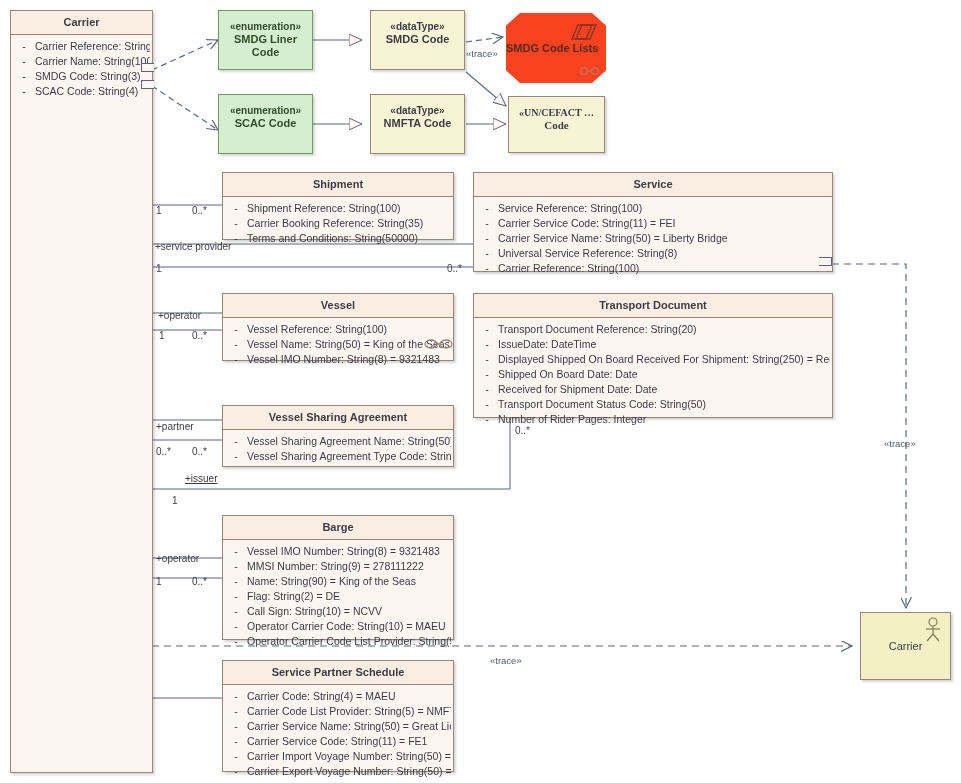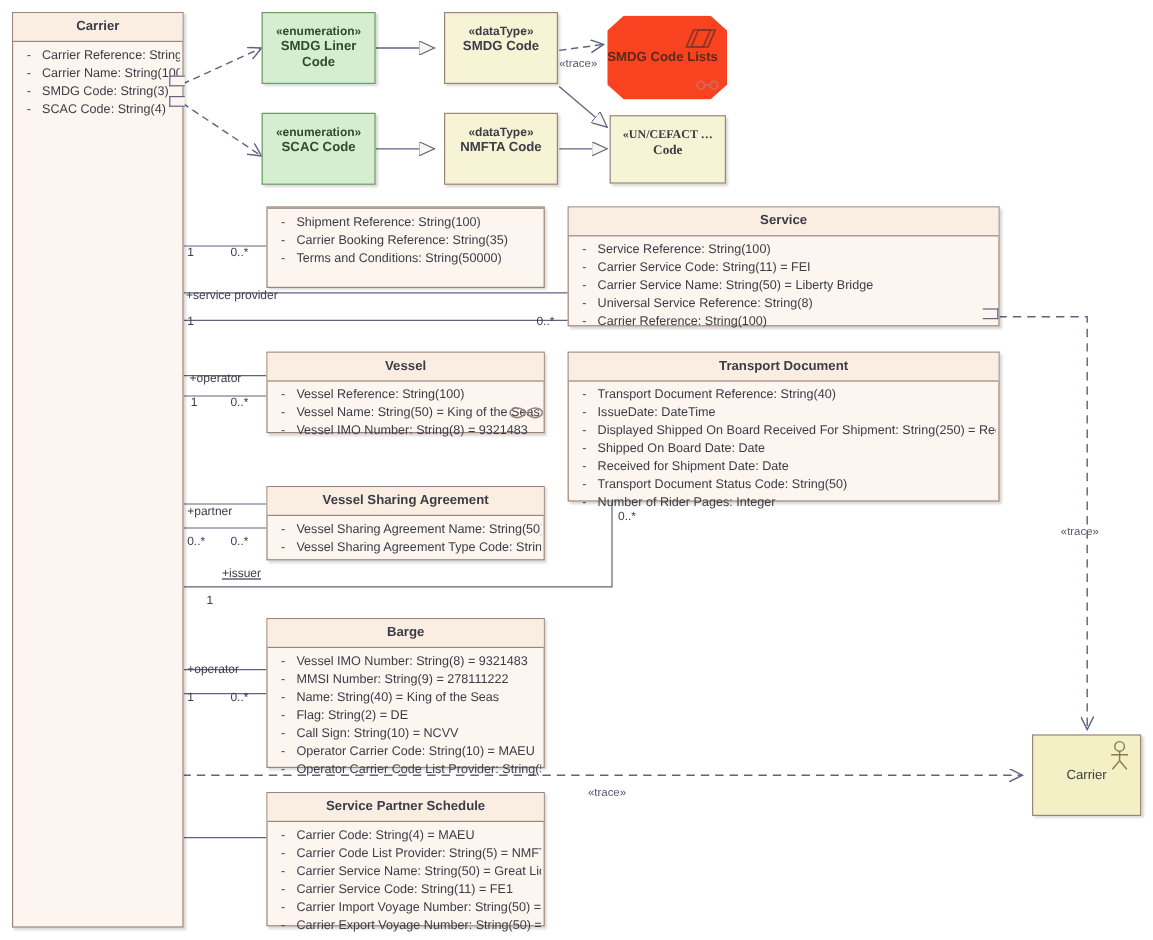--- a/index.html
+++ b/index.html
@@ -175,20 +175,21 @@
       <path d="M72,12 L86,12 L80,26 L66,26 z" fill="none" stroke="#8c3524" stroke-width="1.4"></path>
       <path d="M76,12 L90,12 L84,26 L70,26 z" fill="none" stroke="#8c3524" stroke-width="1.4"></path>
       <circle cx="78" cy="58" r="3.2" fill="none" stroke="#cf6c55" stroke-width="1.4"></circle>
       <circle cx="89" cy="58" r="3.2" fill="none" stroke="#cf6c55" stroke-width="1.4"></circle>
       <line x1="81" y1="58" x2="86" y2="58" stroke="#cf6c55" stroke-width="1.4"></line>
     </svg>
   </div>
   <div class="slabel" style="left:466px;top:48px;">«trace»</div>
 
   <div class="box cls" style="left:222px;top:172px;width:232px;height:68px;">
+    <div class="hdr">Shipment</div>
     <div class="sep"></div>
     <div class="body">
       <div class="attr">
         <span class="vis">-</span>
         <span class="txt">Shipment Reference: String(100)</span>
       </div>
       <div class="attr">
         <span class="vis">-</span>
         <span class="txt">Carrier Booking Reference: String(35)</span>
       </div>
@@ -250,21 +251,21 @@
     <ellipse cx="22" cy="8" rx="6" ry="4" fill="none" stroke="#9b8579" stroke-width="1.3"></ellipse>
     <line x1="13" y1="8" x2="16" y2="8" stroke="#9b8579" stroke-width="1.3"></line>
   </svg>
 
   <div class="box cls" style="left:473px;top:293px;width:360px;height:125px;">
     <div class="hdr">Transport Document</div>
     <div class="sep"></div>
     <div class="body">
       <div class="attr">
         <span class="vis">-</span>
-        <span class="txt">Transport Document Reference: String(40)</span>
+        <span class="txt">Transport Document Reference: String(20)</span>
       </div>
       <div class="attr">
         <span class="vis">-</span>
         <span class="txt">IssueDate: DateTime</span>
       </div>
       <div class="attr">
         <span class="vis">-</span>
         <span class="txt">Displayed Shipped On Board Received For Shipment: String(250) = Received for Sh…</span>
       </div>
       <div class="attr">
@@ -308,21 +309,21 @@
       <div class="attr">
         <span class="vis">-</span>
         <span class="txt">Vessel IMO Number: String(8) = 9321483</span>
       </div>
       <div class="attr">
         <span class="vis">-</span>
         <span class="txt">MMSI Number: String(9) = 278111222</span>
       </div>
       <div class="attr">
         <span class="vis">-</span>
-        <span class="txt">Name: String(40) = King of the Seas</span>
+        <span class="txt">Name: String(90) = King of the Seas</span>
       </div>
       <div class="attr">
         <span class="vis">-</span>
         <span class="txt">Flag: String(2) = DE</span>
       </div>
       <div class="attr">
         <span class="vis">-</span>
         <span class="txt">Call Sign: String(10) = NCVV</span>
       </div>
       <div class="attr">

